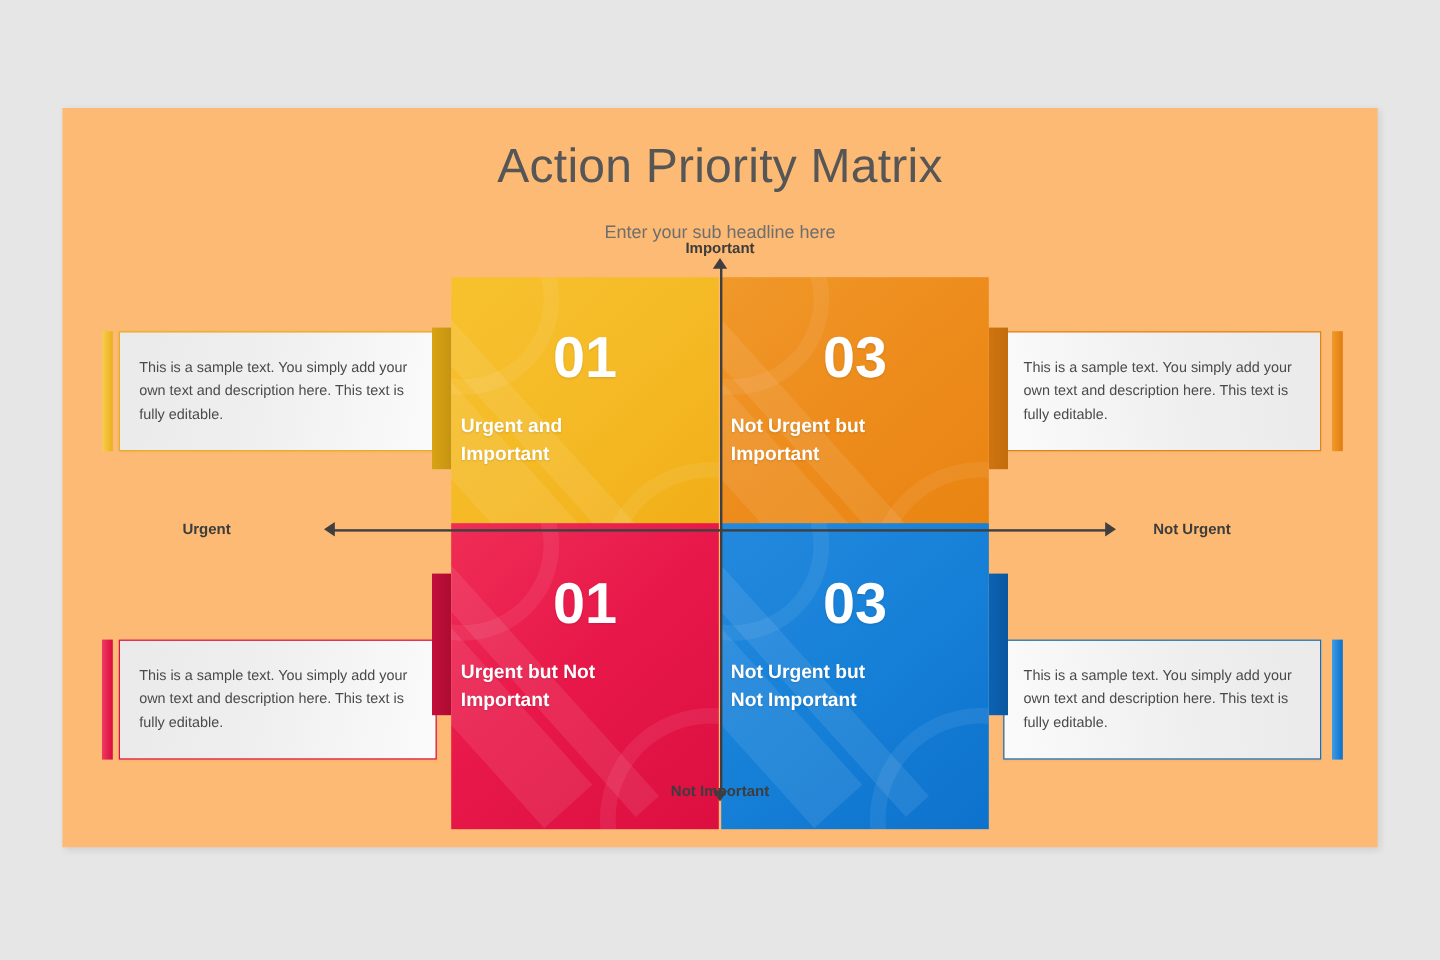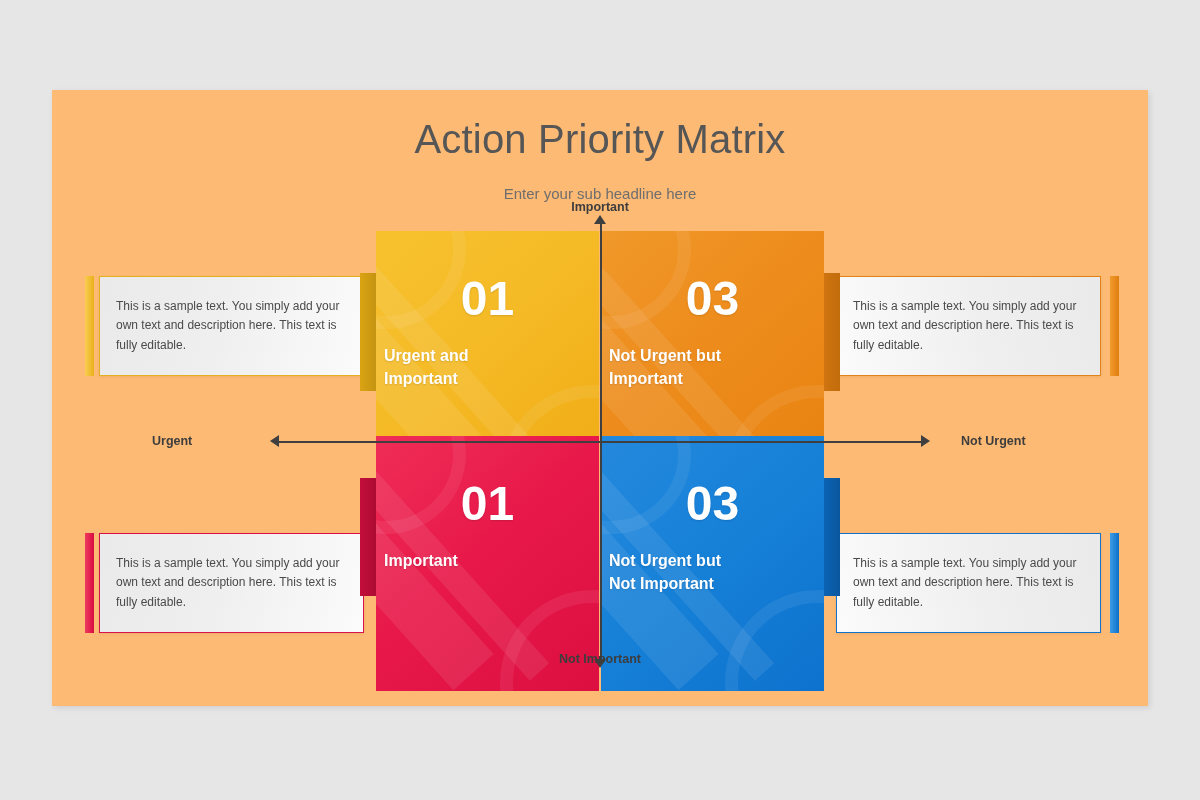--- a/index.html
+++ b/index.html
@@ -305,20 +305,21 @@
       </div>
     </div>
 
     <div class="quad" id="quad-03">
       <div class="deco-arc a1"></div>
       <div class="deco-arc a2"></div>
       <div class="deco-band"></div>
       <div class="deco-band b2"></div>
       <div class="qnum">01</div>
       <div class="qlabel">
+        <div>Urgent but Not</div>
         <div>Important</div>
       </div>
     </div>
 
     <div class="quad" id="quad-04">
       <div class="deco-arc a1"></div>
       <div class="deco-arc a2"></div>
       <div class="deco-band"></div>
       <div class="deco-band b2"></div>
       <div class="qnum">03</div>

